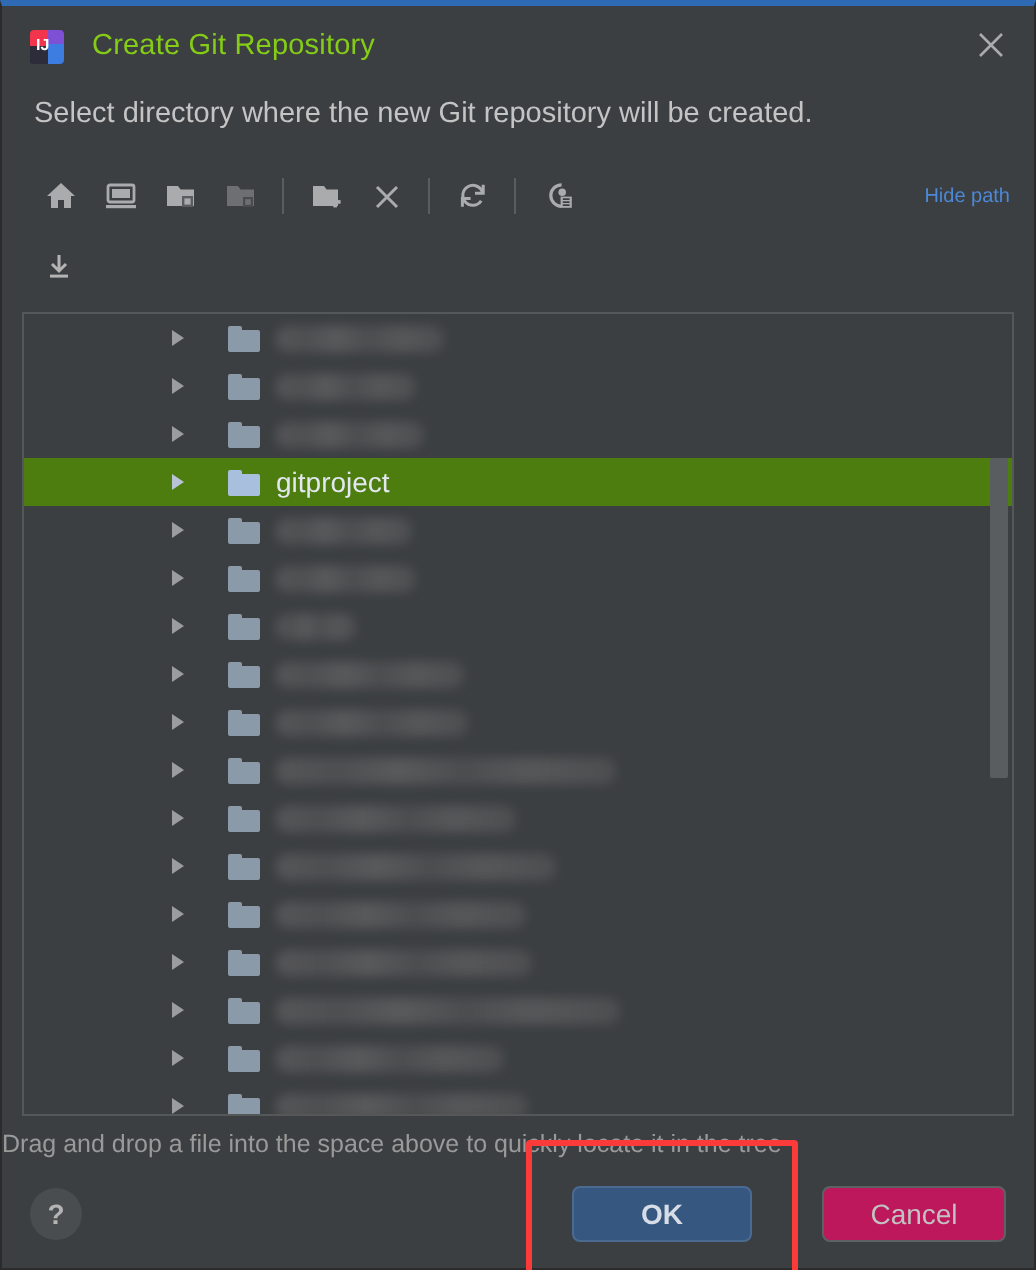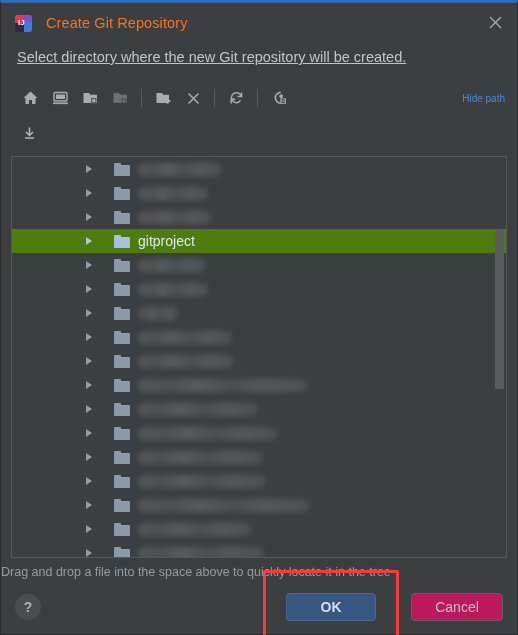--- a/index.html
+++ b/index.html
@@ -45,38 +45,37 @@
   }
   .app-logo .q1 { position:absolute; left:0; top:0; width:50%; height:55%; background:#f2344d; }
   .app-logo .q2 { position:absolute; right:0; top:0; width:50%; height:55%; background:#7d50d6; }
   .app-logo .q3 { position:absolute; left:0; bottom:0; width:55%; height:50%; background:#2c2c3a; }
   .app-logo .q4 { position:absolute; right:0; bottom:0; width:48%; height:55%; background:#3d7ce0; }
   .app-logo .ij { position:absolute; left:3px; top:3px; color:#ffffff; font-size:8px; font-weight:bold; line-height:10px; font-family:"Liberation Sans",sans-serif; }
 
   .title-text {
     margin-left: 14px;
     font-size: 14.5px;
-    color: #f97316;
+    color: #84cc16;
     letter-spacing: 0.1px;
   }
   .close-btn {
     position: absolute;
     right: 0; top: 0;
     width: 44px; height: 38px;
     display: flex; align-items: center; justify-content: center;
     cursor: default;
   }
   .close-btn svg { display: block; }
 
   
   .subtitle {
     padding: 6px 3px 0 16px;
     font-size: 14.5px;
     color: #c4c4c4;
-    text-decoration: underline;
   }
 
   
   .toolbar {
     margin-top: 16px;
     height: 34px;
     display: flex;
     align-items: center;
     padding: 0 12px 0 14px;
     position: relative;

